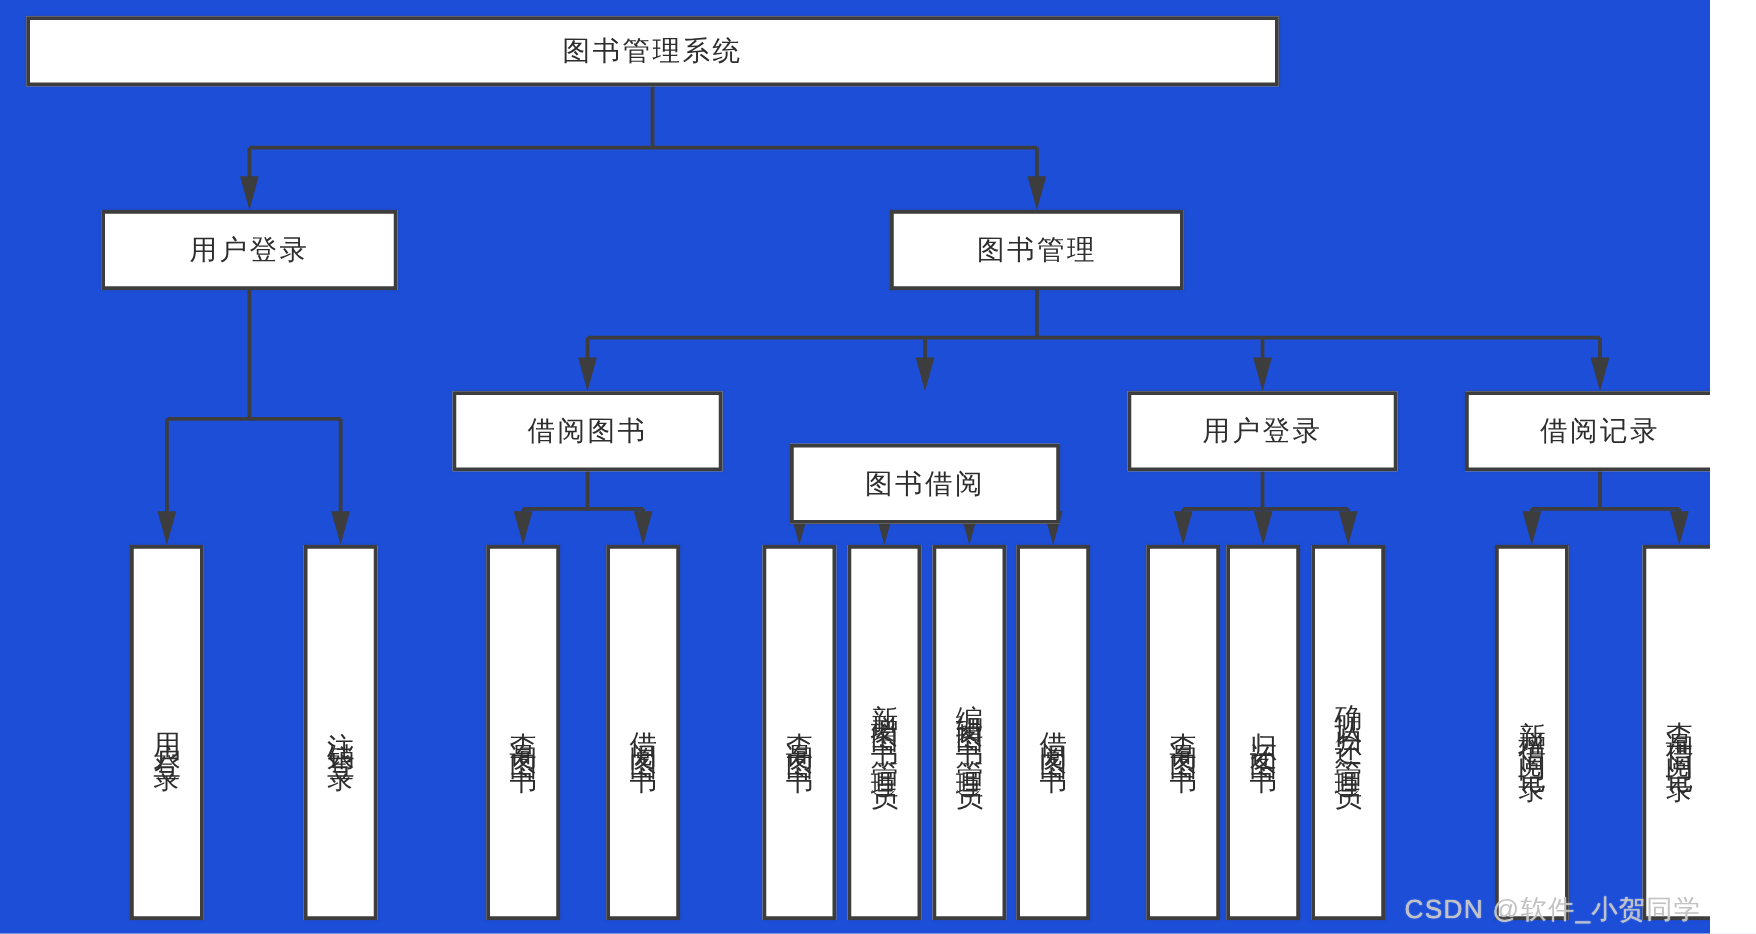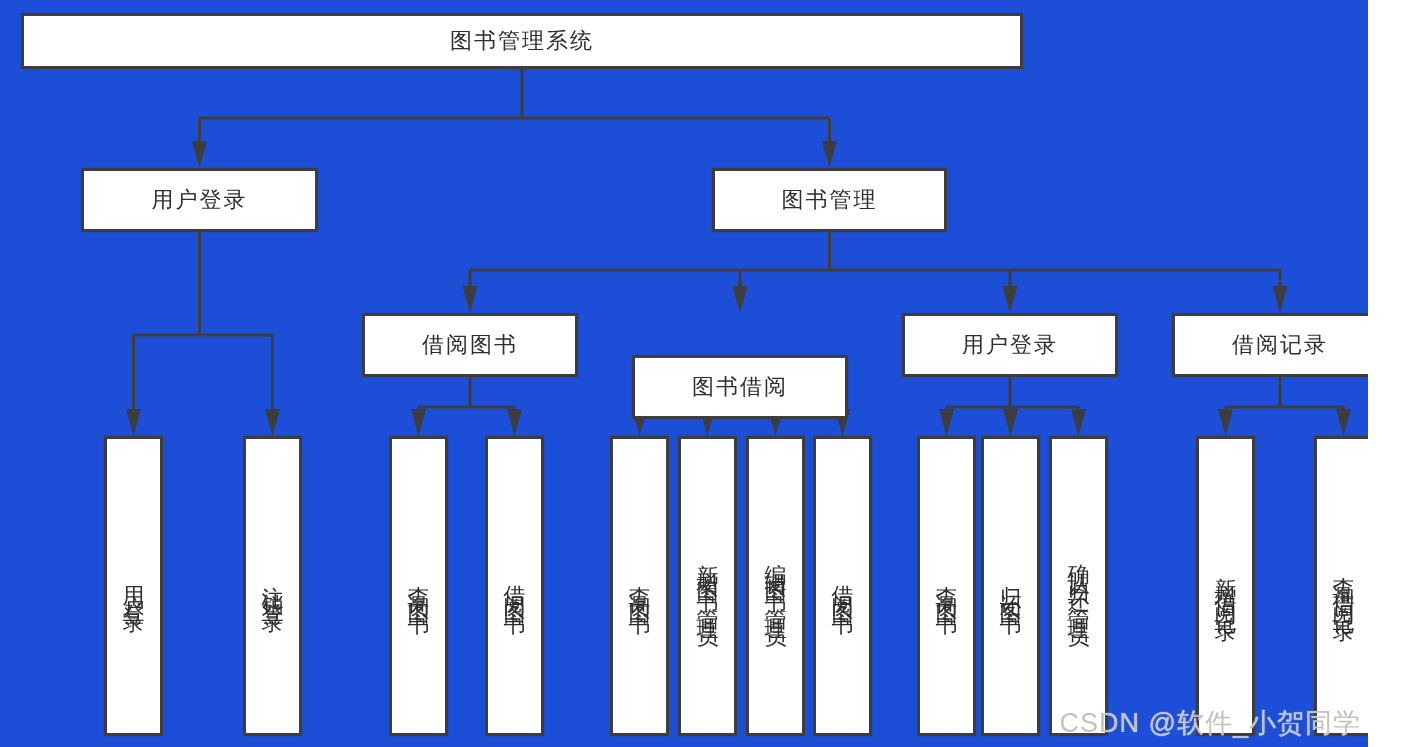--- a/index.html
+++ b/index.html
@@ -37,21 +37,21 @@
     letter-spacing: 9px;
     line-height: 1.0;
     font-size: 22px;
   }
   .watermark {
     position: absolute;
     right: 7px;
     bottom: 6px;
     z-index: 3;
     color: #c2c2c2;
-    font-size: 27px;
+    font-size: 21px;
     letter-spacing: 1px;
     text-shadow: 0 0 1px #ffffff;
   }
 </style>
 </head>
 <body>
 
 <div class="canvas">
 
   <svg class="wires" viewBox="0 0 1405 747" xmlns="http://www.w3.org/2000/svg">

